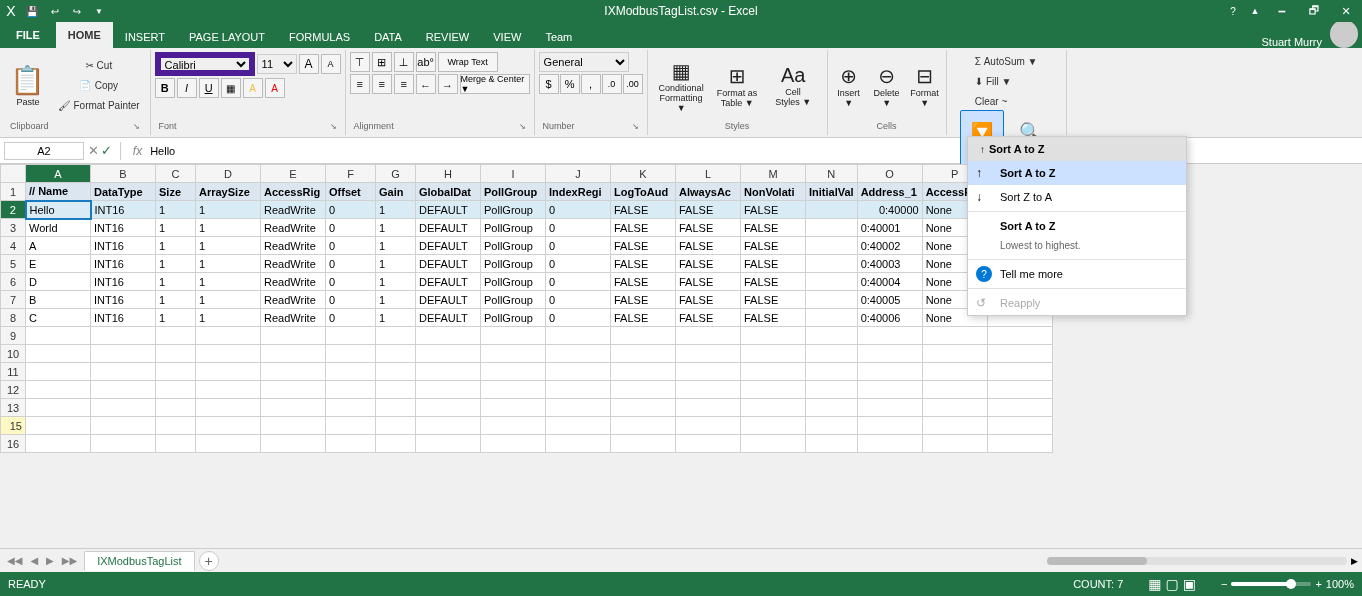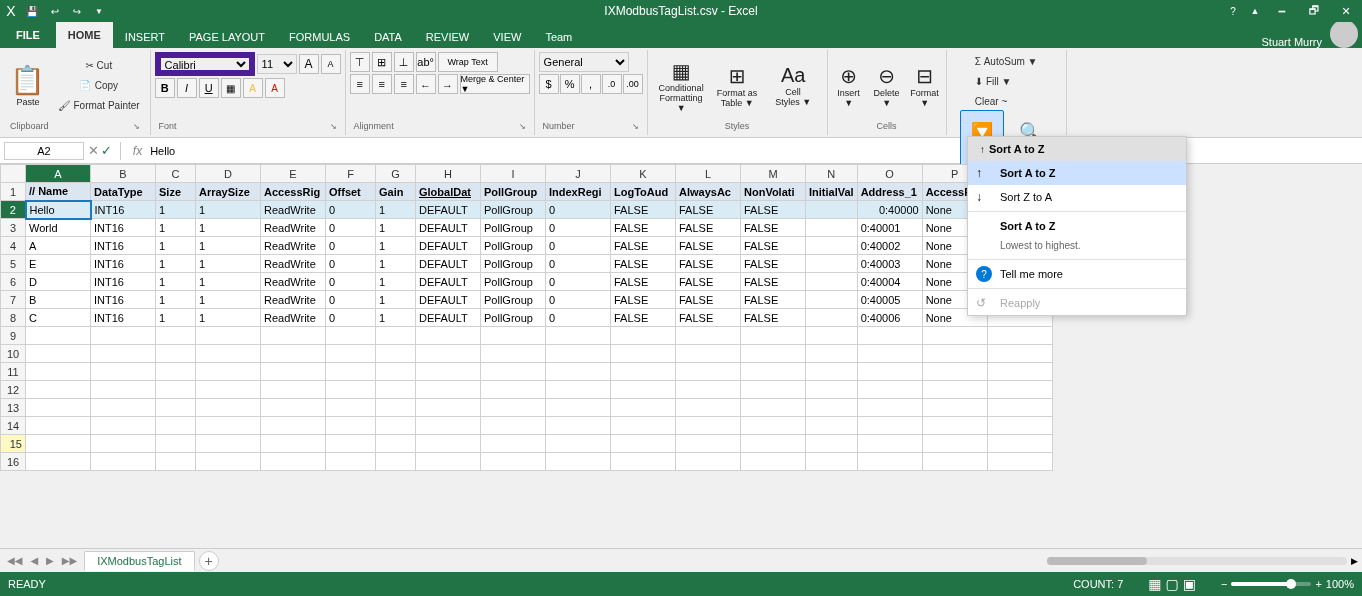--- a/index.html
+++ b/index.html
@@ -611,21 +611,21 @@
 
           <tr>
             <td style="background:#f5f5f5; text-align:center;">1</td>
             <td style="background:#dce6f1; font-weight:bold;">// Name</td>
             <td style="background:#dce6f1; font-weight:bold;">DataType</td>
             <td style="background:#dce6f1; font-weight:bold;">Size</td>
             <td style="background:#dce6f1; font-weight:bold;">ArraySize</td>
             <td style="background:#dce6f1; font-weight:bold;">AccessRig</td>
             <td style="background:#dce6f1; font-weight:bold;">Offset</td>
             <td style="background:#dce6f1; font-weight:bold;">Gain</td>
-            <td style="background:#dce6f1; font-weight:bold;text-decoration:underline;">GlobalDat</td>
+            <td style="background:#dce6f1; font-weight:bold;">GlobalDat</td>
             <td style="background:#dce6f1; font-weight:bold;">PollGroup</td>
             <td style="background:#dce6f1; font-weight:bold;">IndexRegi</td>
             <td style="background:#dce6f1; font-weight:bold;">LogToAud</td>
             <td style="background:#dce6f1; font-weight:bold;">AlwaysAc</td>
             <td style="background:#dce6f1; font-weight:bold;">NonVolati</td>
             <td style="background:#dce6f1; font-weight:bold;">InitialVal</td>
             <td style="background:#dce6f1; font-weight:bold;">Address_1</td>
             <td style="background:#dce6f1; font-weight:bold;">AccessRig</td>
             <td style="background:#dce6f1; font-weight:bold;">Descripti</td>
           </tr>
@@ -871,40 +871,20 @@
               <td></td>
               <td></td>
               <td></td>
               <td></td>
               <td></td>
               <td></td>
               <td></td>
               <td></td>
             </tr>
           <tr>
-              <td style="background:#f5f5f5; text-align:center;">14</td>
-              <td></td>
-              <td></td>
-              <td></td>
-              <td></td>
-              <td></td>
-              <td></td>
-              <td></td>
-              <td></td>
-              <td></td>
-              <td></td>
-              <td></td>
-              <td></td>
-              <td></td>
-              <td></td>
-              <td></td>
-              <td></td>
-              <td></td>
-            </tr>
-          <tr>
               <td style="background:#fef9c3; text-align:right;">15</td>
               <td></td>
               <td></td>
               <td></td>
               <td></td>
               <td></td>
               <td></td>
               <td></td>
               <td></td>
               <td></td>

